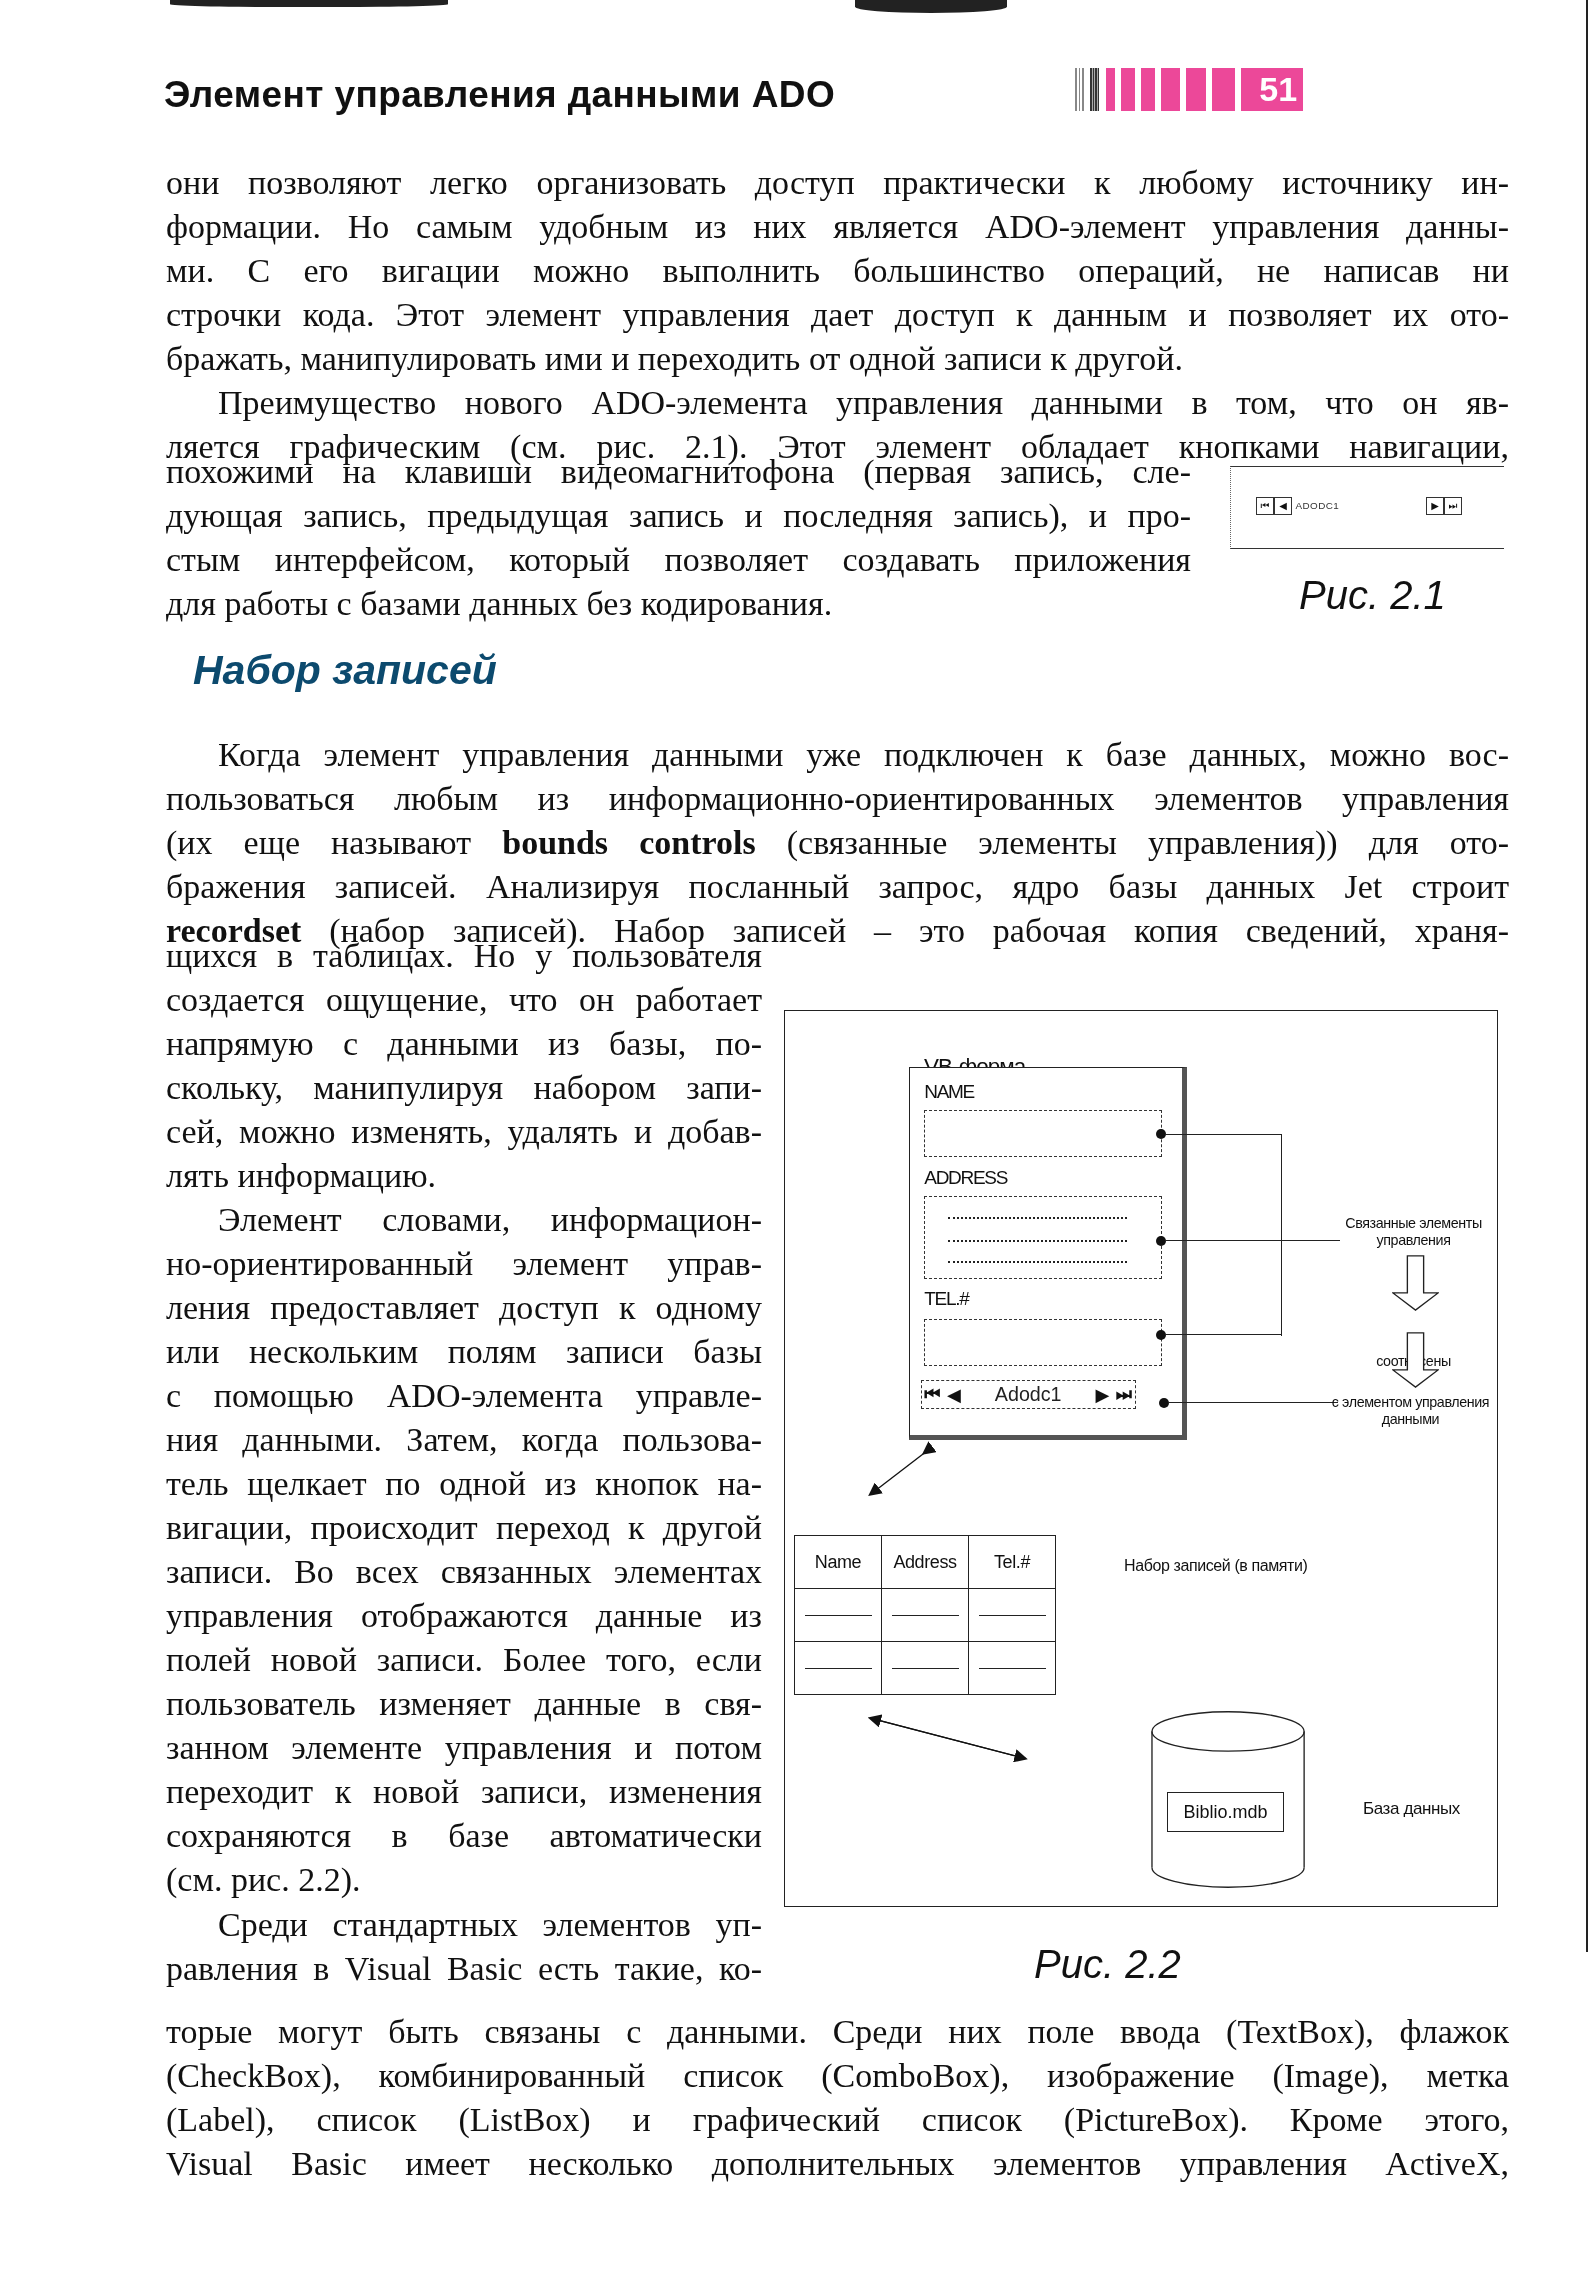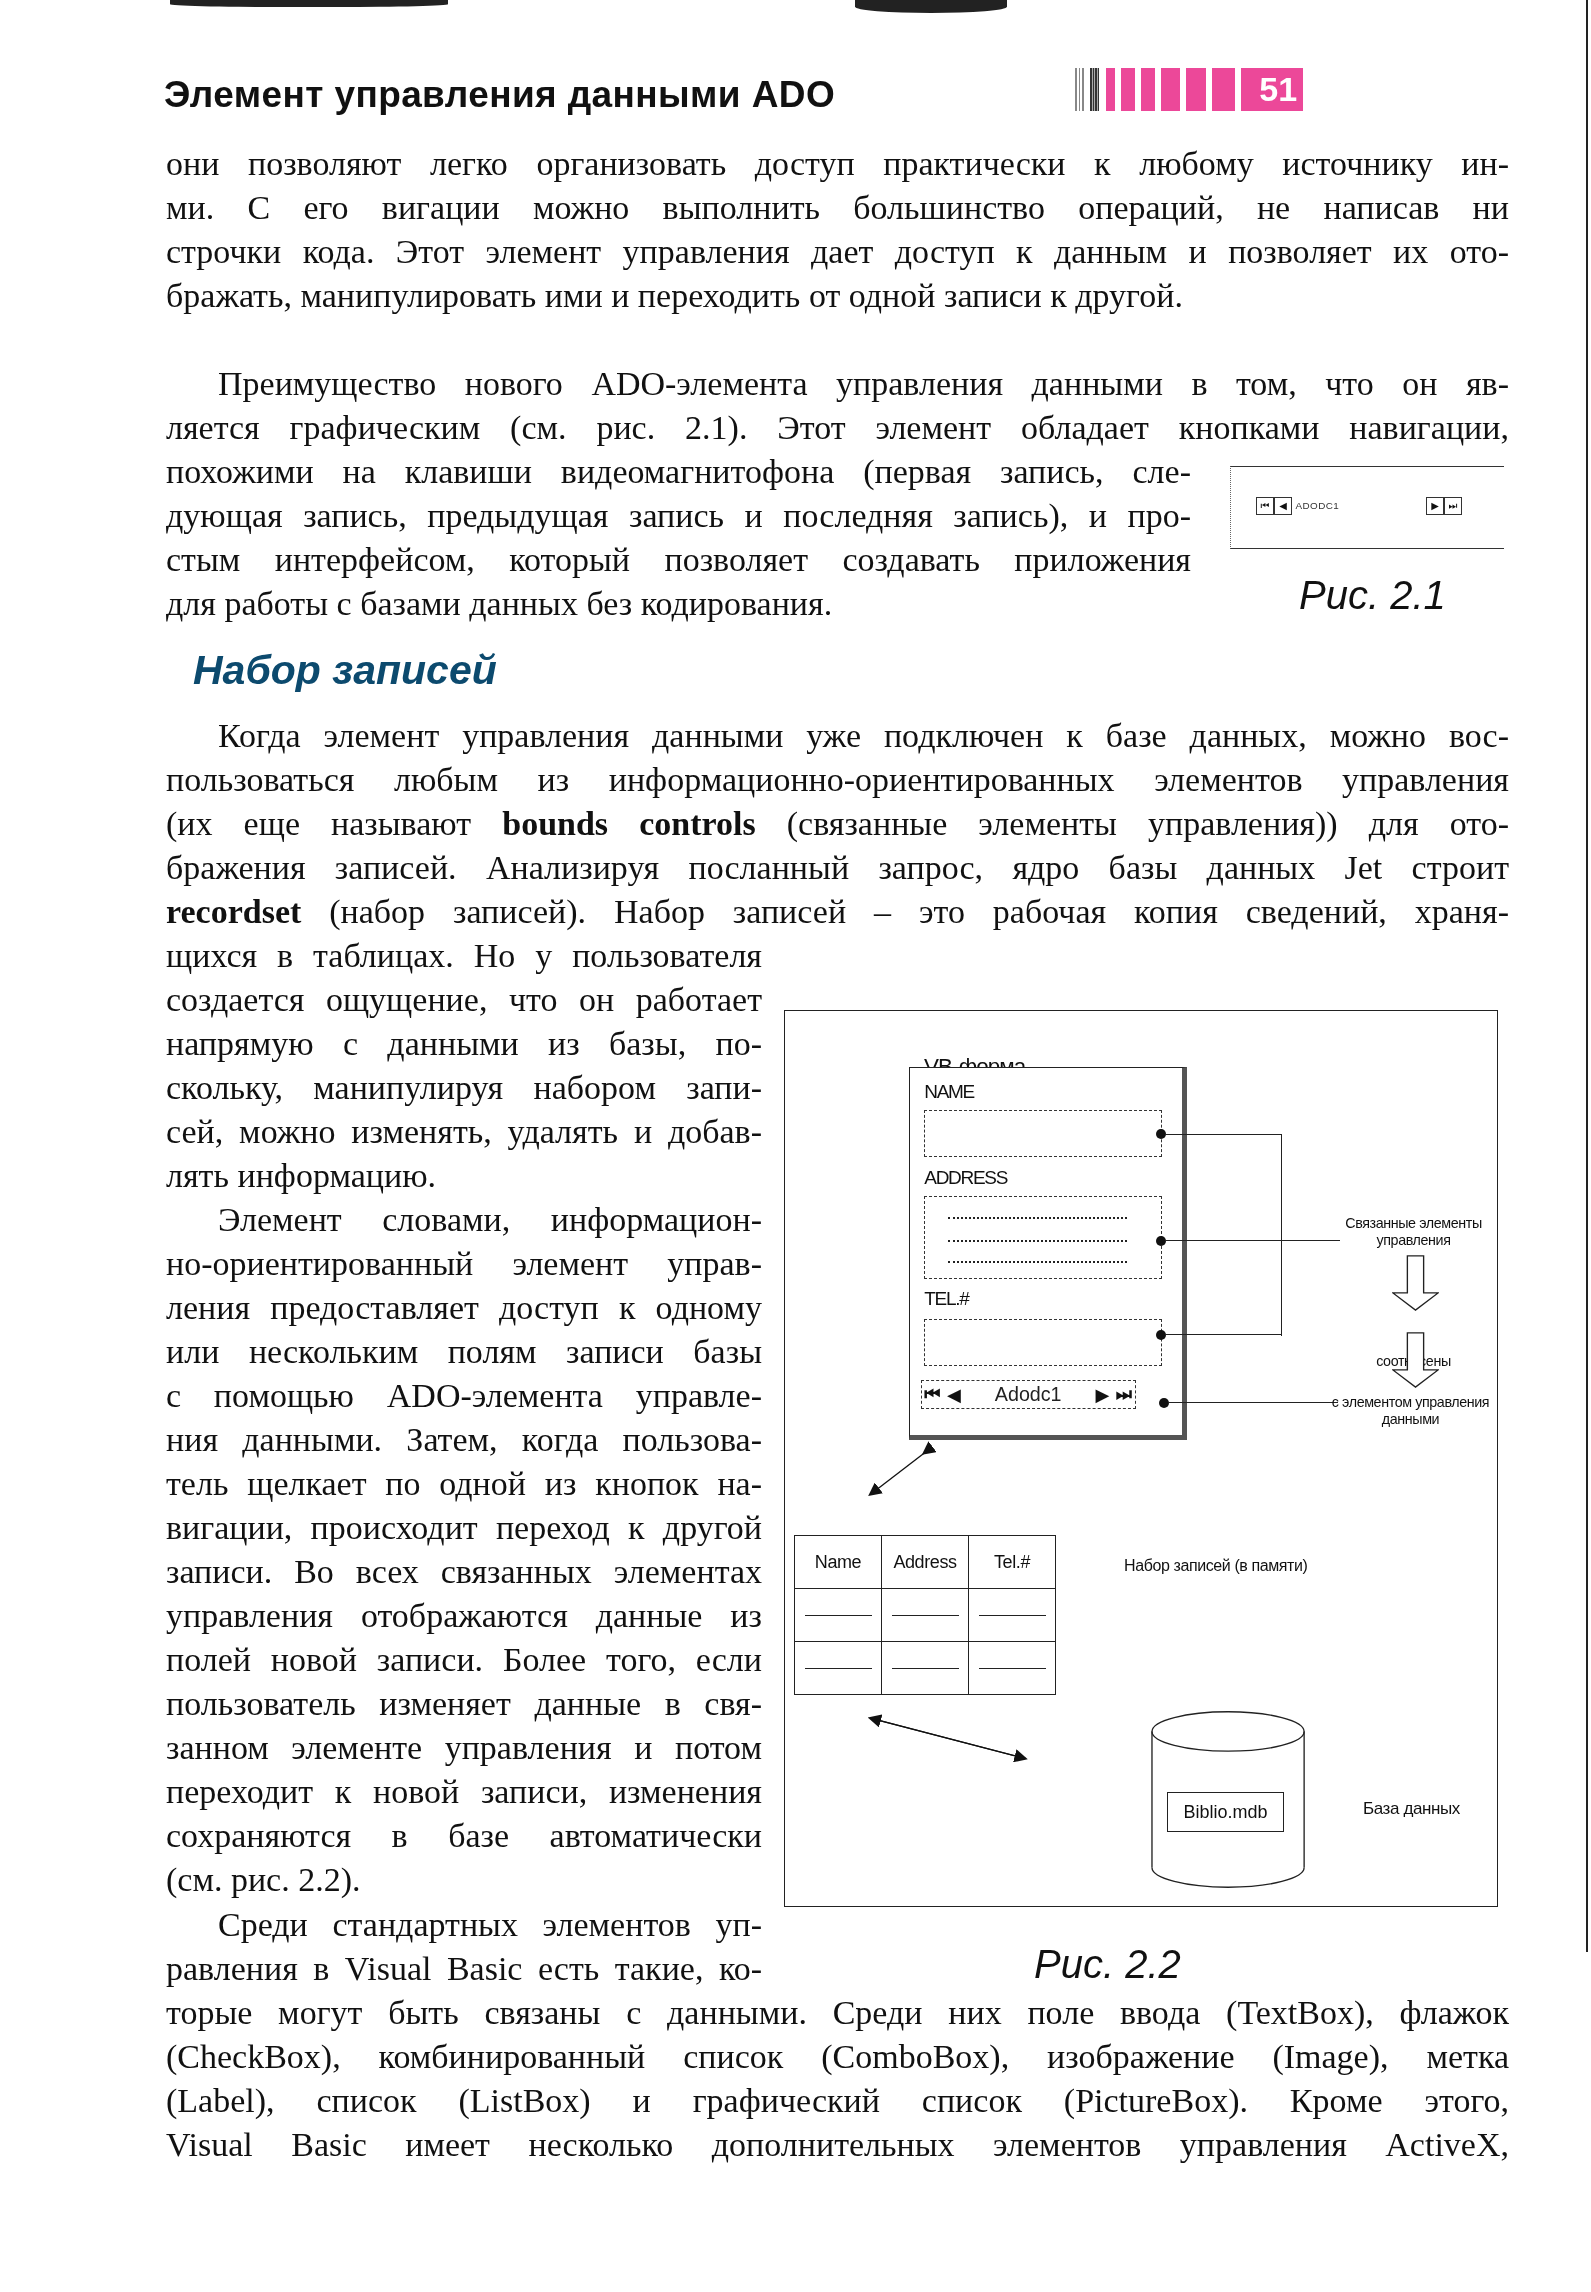--- a/index.html
+++ b/index.html
@@ -35,21 +35,21 @@
     }
 
     
     .text {
       font-size: 34px; line-height: 44px; text-align: justify; text-align-last: justify;
       hyphens: none;
     }
     .line { display: block; white-space: nowrap; text-align-last: justify; text-align: justify; }
     .line.last { text-align-last: left; }
     .indent { text-indent: 52px; }
-    .full-col { left: 166px; width: 1343px; }
+    .full-col { left: 166px; width: 1343px; margin-top: 19px; }
     .narrow-col-a { left: 166px; width: 1025px; }
     .narrow-col-b { left: 166px; width: 596px; }
     b { font-weight: bold; }
 
     .section-title {
       left: 193px; top: 647px; font-family: "Liberation Sans", "DejaVu Sans", sans-serif;
       font-weight: bold; font-style: italic; font-size: 41px; color: #0c4a6e;
     }
 
     .caption {
@@ -129,20 +129,21 @@
   <div class="bar b3"></div>
   <div class="bar b4"></div>
   <div class="bar b5"></div>
   <div class="bar b6"></div>
   <div class="bar b7"></div>
   <div class="bar num">51</div>
 </div>
 
 <div class="abs text full-col" style="top:142px;">
   <span class="line">они позволяют легко организовать доступ практически к любому источнику ин-</span>
+  <span class="line">формации. Но самым удобным из них является ADO-элемент управления данны-</span>
   <span class="line">ми. С его вигации можно выполнить большинство операций, не написав ни</span>
   <span class="line">строчки кода. Этот элемент управления дает доступ к данным и позволяет их ото-</span>
   <span class="line last">бражать, манипулировать ими и переходить от одной записи к другой.</span>
 </div>
 
 <div class="abs text full-col" style="top:362px;">
   <span class="line indent">Преимущество нового ADO-элемента управления данными в том, что он яв-</span>
   <span class="line">ляется графическим (см. рис. 2.1). Этот элемент обладает кнопками навигации,</span>
 </div>
 <div class="abs text narrow-col-a" style="top:450px;">

